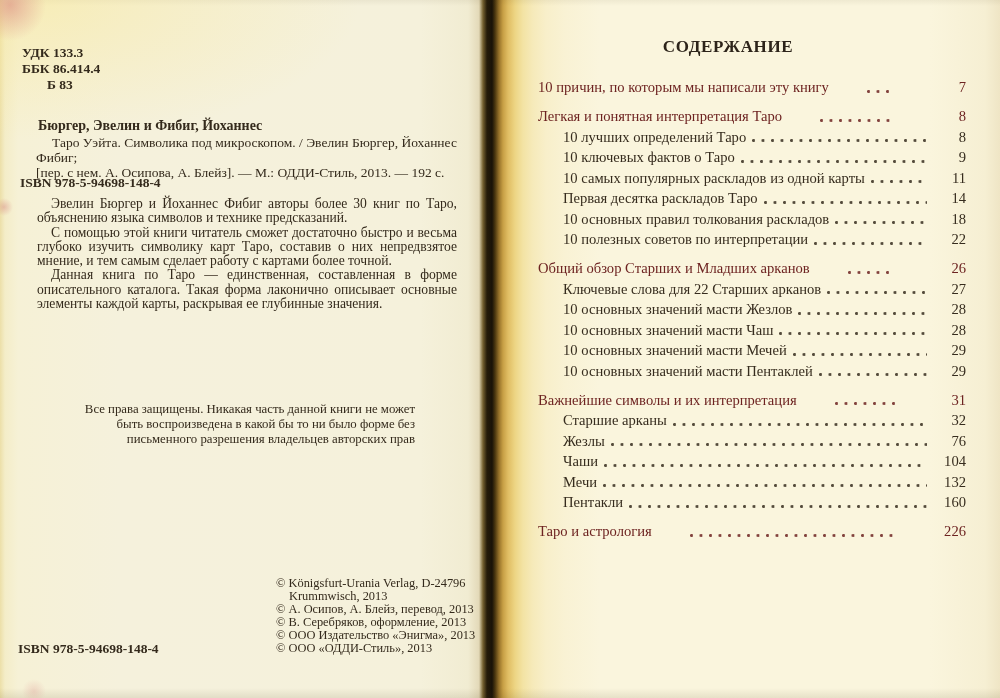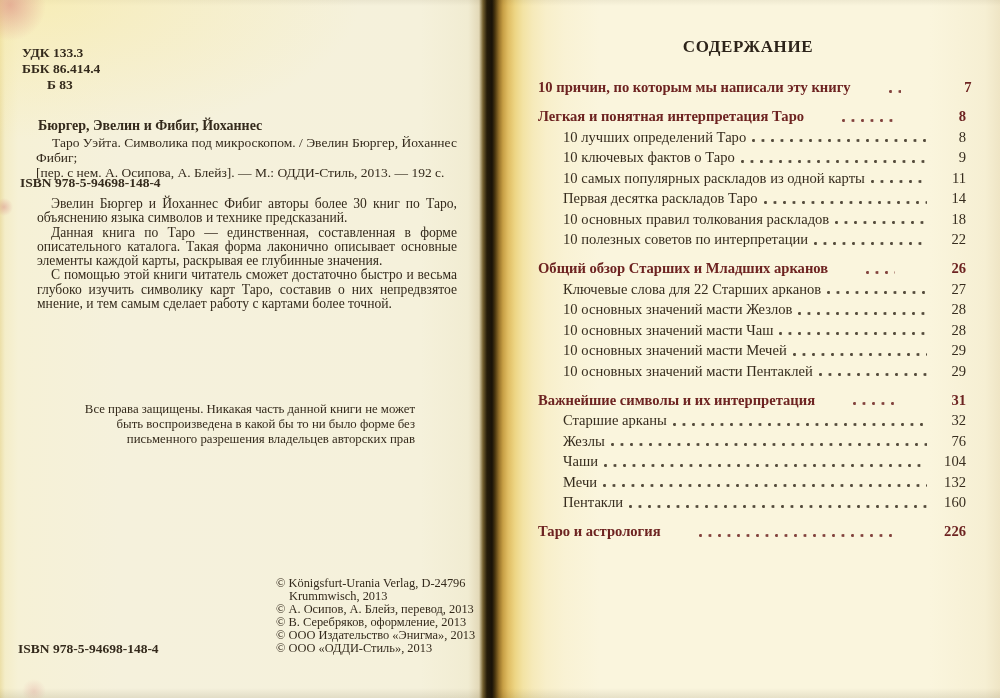--- a/index.html
+++ b/index.html
@@ -39,25 +39,25 @@
   .annotation p { margin: 0; text-indent: 14px; }
 
   .rights { left: 55px; top: 402px; width: 360px; text-align: right; font-size: 12.8px; line-height: 14.8px; white-space: pre-line; }
 
   .copyrights { left: 276px; top: 577px; width: 210px; font-size: 12.4px; line-height: 13px; }
   .copyright-line { padding-left: 13px; text-indent: -13px; white-space: pre-line; }
 
   .isbn-bottom { left: 18px; top: 641px; font-weight: bold; font-size: 13.5px; }
 
   
-  .toc-title { left: 530px; top: 37px; width: 436px; text-align: center; font-weight: bold; font-size: 17px; letter-spacing: 0.6px; color: #2d241a; }
+  .toc-title { left: 510px; top: 37px; width: 436px; text-align: center; font-weight: bold; font-size: 17px; letter-spacing: 0.6px; color: #2d241a; }
 
   .toc { left: 538px; top: 79px; width: 428px; font-size: 14.6px; }
   .toc-row { display: flex; align-items: flex-end; line-height: 16.5px; margin-bottom: 4px; }
-  .toc-row.section { color: #6d2321; font-weight: bold; margin-top: 12.5px; gap: 32px; }
+  .toc-row.section { color: #6d2321; font-weight: normal; margin-top: 12.5px; gap: 32px; }
   .toc-row.section:first-child { margin-top: 0; }
   .toc-row.sub { padding-left: 25px; color: #362c1e; }
   .toc-label { white-space: nowrap; }
   .toc-dots {
     flex: 1; height: 3px; margin: 0 5px 3px 6px; min-width: 12px;
     background-image: radial-gradient(circle at 1.5px 1.5px, currentColor 1.25px, rgba(0,0,0,0) 1.7px);
     background-size: 9.5px 3px; background-repeat: repeat-x; opacity: 0.85;
   }
   .toc-page { min-width: 34px; text-align: right; white-space: nowrap; }
 </style>
@@ -72,22 +72,22 @@
     <div class="code-b">Б 83</div>
   </div>
 
   <div class="abs bib-heading">Бюргер, Эвелин и Фибиг, Йоханнес</div>
   <div class="abs bib-text">Таро Уэйта. Символика под микроскопом. / Эвелин Бюргер, Йоханнес Фибиг;
 [пер. с нем. А. Осипова, А. Блейз]. — М.: ОДДИ-Стиль, 2013. — 192 с.</div>
   <div class="abs isbn-top">ISBN 978-5-94698-148-4</div>
 
   <div class="abs annotation">
       <p>Эвелин Бюргер и Йоханнес Фибиг авторы более 30 книг по Таро, объяснению языка символов и технике предсказаний.</p>
+      <p>С помощью этой книги читатель сможет достаточно быстро и весьма глубоко изучить символику карт Таро, составив о них непредвзятое мнение, и тем самым сделает работу с картами более точной.</p>
       <p>Данная книга по Таро — единственная, составленная в форме описательного каталога. Такая форма лаконично описывает основные элементы каждой карты, раскрывая ее глубинные значения.</p>
-      <p>С помощью этой книги читатель сможет достаточно быстро и весьма глубоко изучить символику карт Таро, составив о них непредвзятое мнение, и тем самым сделает работу с картами более точной.</p>
     </div>
 
   <div class="abs rights">Все права защищены. Никакая часть данной книги не может
 быть воспроизведена в какой бы то ни было форме без
 письменного разрешения владельцев авторских прав</div>
 
   <div class="abs copyrights">
       <div class="copyright-line">© Königsfurt-Urania Verlag, D-24796
 Krummwisch, 2013</div>
       <div class="copyright-line">© А. Осипов, А. Блейз, перевод, 2013</div>

